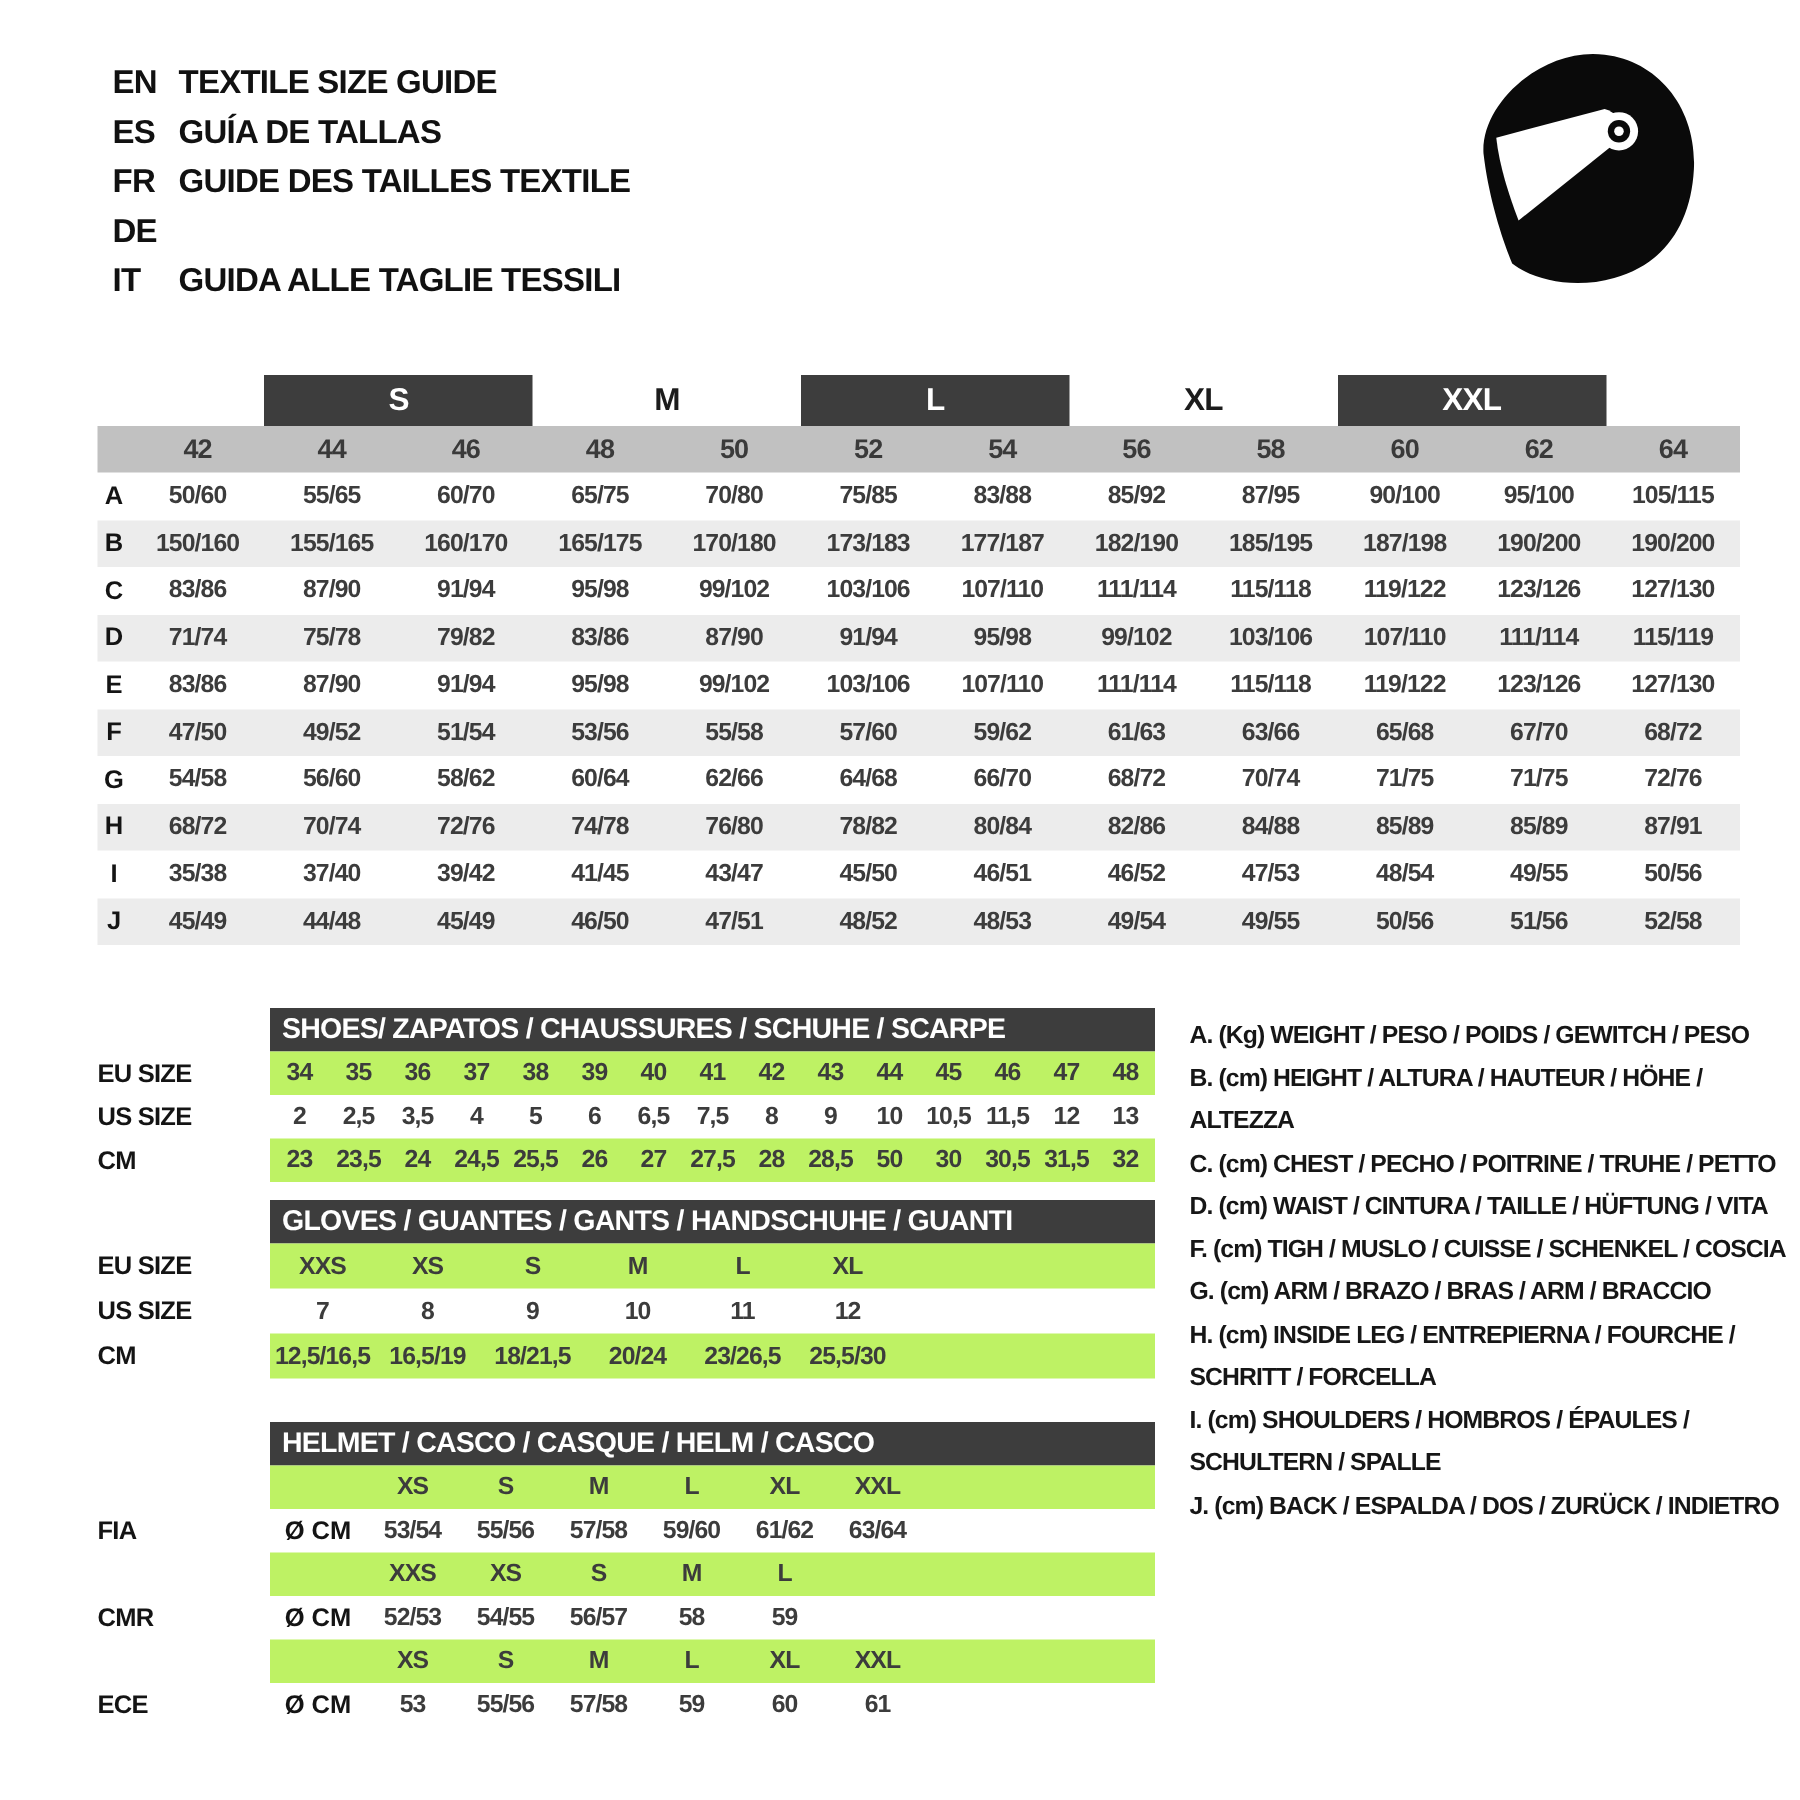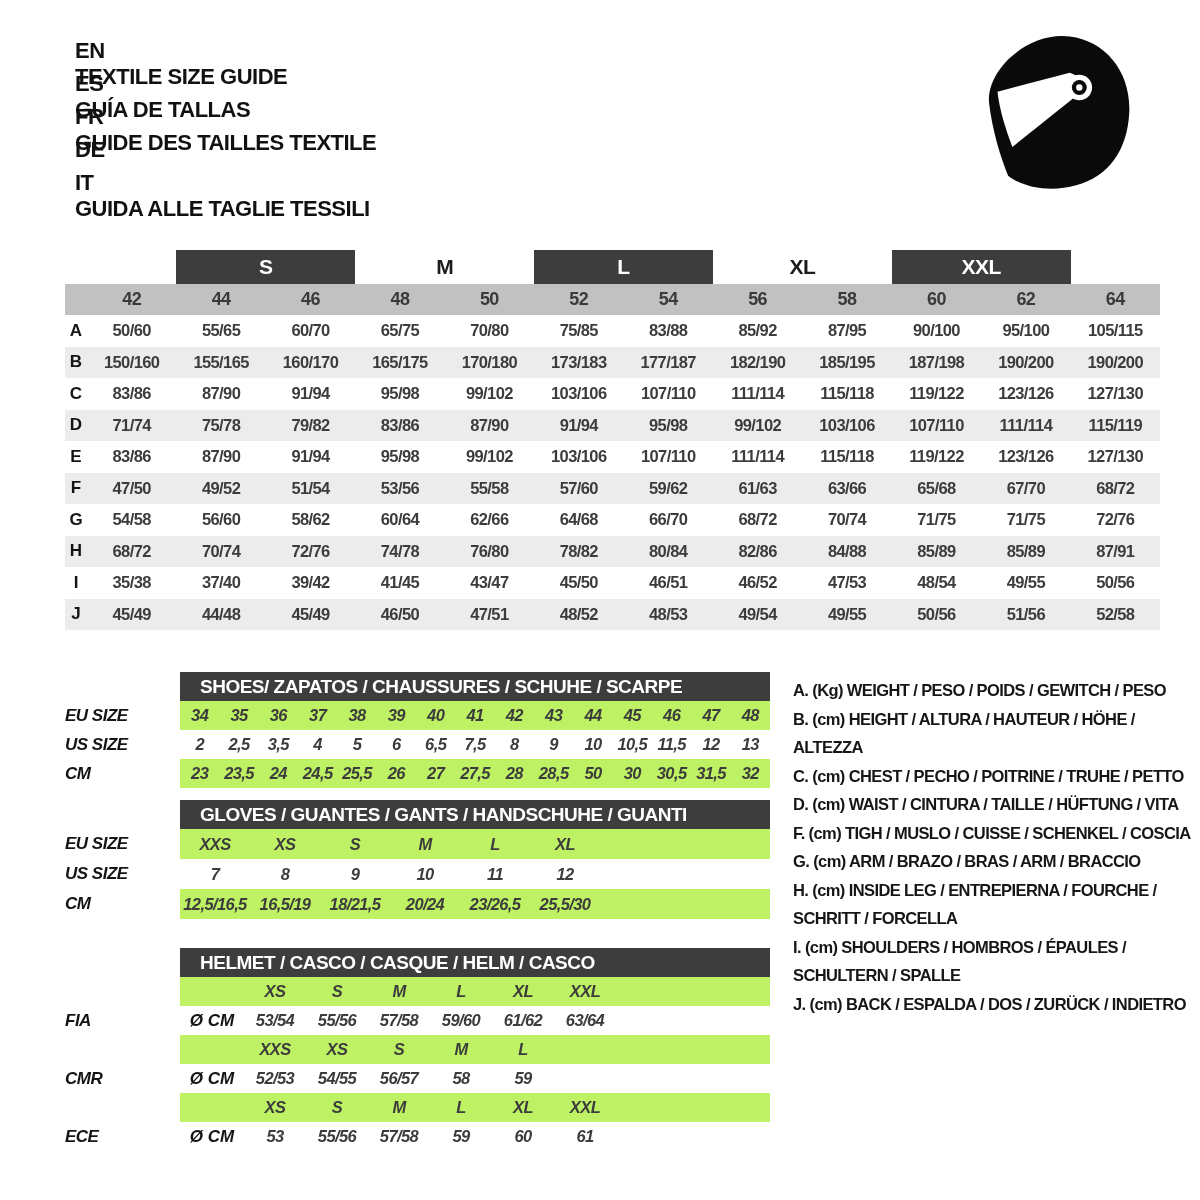--- a/index.html
+++ b/index.html
@@ -1,20 +1,20 @@
 <!DOCTYPE html>
 <html><head>
 <meta charset="utf-8">
 <style>
   html,body{margin:0;padding:0;background:#fff;}
   .page{position:relative;width:1200px;height:1200px;background:#ffffff;overflow:hidden;
         font-family:"Liberation Sans", sans-serif;color:#111;}
   
   .langs{position:absolute;left:75px;top:38px;}
-  .lang-row{display:flex;height:33px;flex-direction:column;}
+  .lang-row{display:flex;height:33px;align-items:center;}
   .lang-code{width:44px;font-size:22px;font-weight:bold;letter-spacing:-0.5px;}
   .lang-label{font-size:22px;font-weight:bold;letter-spacing:-0.5px;}
   
   .helmet-icon{position:absolute;left:972px;top:28px;width:170px;height:170px;}
   
   .main-table{position:absolute;left:65px;top:250px;width:1095px;}
   .mt-row{display:grid;grid-template-columns:22px repeat(12,1fr);align-items:center;height:31.5px;}
   .mt-head{height:34px;}
   .group{height:34px;line-height:34px;text-align:center;font-size:21px;font-weight:bold;letter-spacing:-0.5px;}
   .group.boxed{background:#3d3d3d;color:#fff;}
@@ -22,22 +22,22 @@
   .g1{grid-column:3 / span 2}.g2{grid-column:5 / span 2}.g3{grid-column:7 / span 2}
   .g4{grid-column:9 / span 2}.g5{grid-column:11 / span 2}
   .band{background:#c1c1c1;height:31px;}
   .band .cell{color:#3a3a3a;font-size:18px;}
   .mt-row.striped{background:#ececec;}
   .mt-label{text-align:center;font-size:17px;font-weight:bold;color:#141414;}
   .cell{text-align:center;font-size:16.5px;font-weight:bold;color:#3c3c3c;letter-spacing:-0.6px;white-space:nowrap;}
   
   .subs{position:absolute;left:65px;top:672px;width:705px;}
   .sec-bar{margin-left:115px;height:29px;line-height:29px;background:#3d3d3d;color:#fff;
-           font-size:19px;font-weight:bold;padding-left:20px;letter-spacing:-0.5px;}
-  .sub-row{display:flex;align-items:stretch;font-style:italic;}
+           font-size:19px;font-weight:bold;padding-left:8px;letter-spacing:-0.5px;}
+  .sub-row{display:flex;align-items:stretch;}
   .sub-row .rlabel{width:115px;display:flex;align-items:center;font-size:17px;font-weight:bold;color:#141414;letter-spacing:-0.5px;}
   .sub-row .vals{flex:1;display:grid;align-items:center;}
   .sub-row.striped .vals{background:#bef264;}
   .shoes-row{height:29px;}
   .shoes-row .vals{grid-template-columns:repeat(15,1fr);}
   .gloves-row{height:30px;}
   .gloves-row .vals{grid-template-columns:repeat(6,70px) 1fr;}
   .helmet-row{height:29px;}
   .helmet-row .vals{grid-template-columns:64px repeat(6,62px) 1fr;}
   .unit{text-align:center;font-size:17px;font-weight:bold;color:#141414;white-space:nowrap;}

